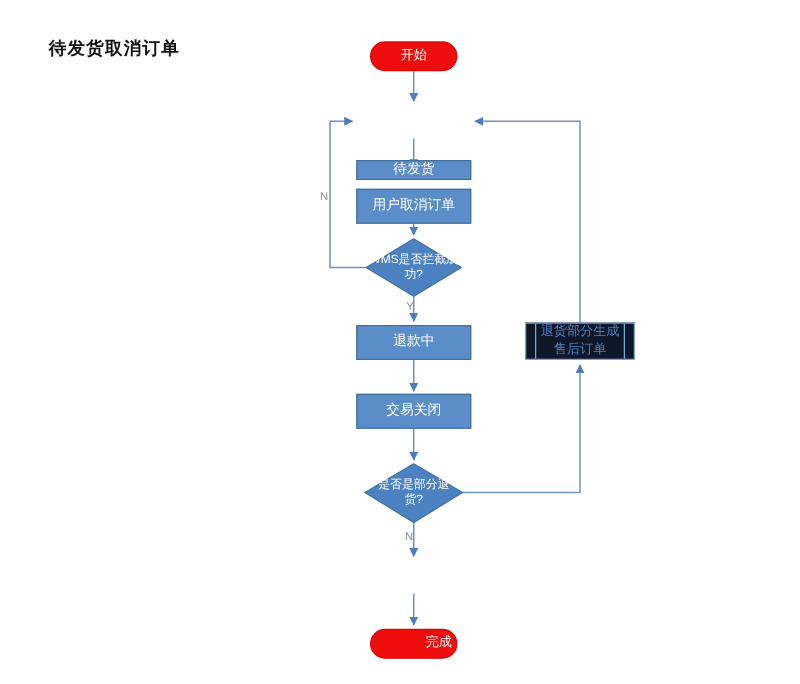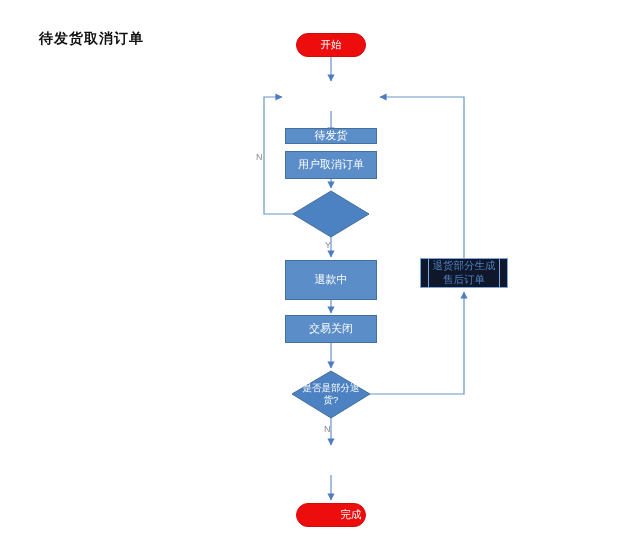--- a/index.html
+++ b/index.html
@@ -69,22 +69,23 @@
     <polygon points="331,191 369,214 331,237 293,214" fill="#4d82c2" stroke="#41719c" stroke-width="1"></polygon>
     <polygon points="331,371 370,394 331,418 292,394" fill="#4d82c2" stroke="#41719c" stroke-width="1"></polygon>
   </svg>
 
   <div class="node terminator" style="left:296px;top:33px;width:70px;height:24px;">开始</div>
 
   <div class="node process" style="left:285px;top:84px;width:92px;height:16px;margin-top:44px;">待发货</div>
 
   <div class="node process" style="left:285px;top:151px;width:92px;height:28px;">用户取消订单</div>
 
+  <div class="diamond-label" style="left:294px;top:195px;width:74px;height:38px;">WMS是否拦截成功?</div>
 
-  <div class="node process" style="left:285px;top:260px;width:92px;height:40px;">退款中</div>
+  <div class="node process" style="left:285px;top:260px;width:92px;height:28px;">退款中</div>
 
   <div class="node process" style="left:285px;top:315px;width:92px;height:28px;">交易关闭</div>
 
   <div class="diamond-label" style="left:299px;top:375px;width:64px;height:38px;">是否是部分退货?</div>
 
 
   <div class="node terminator" style="left:296px;top:503px;width:70px;height:24px;padding-left:40px;">完成</div>
 
   <div class="subroutine" style="left:420px;top:258px;width:88px;height:30px;">
     <span class="sub-bar left"></span>

